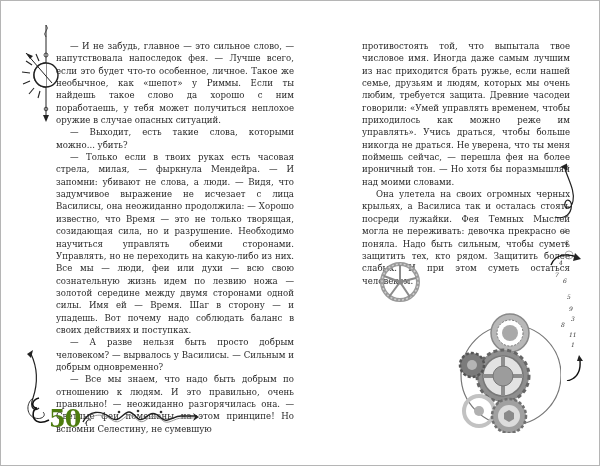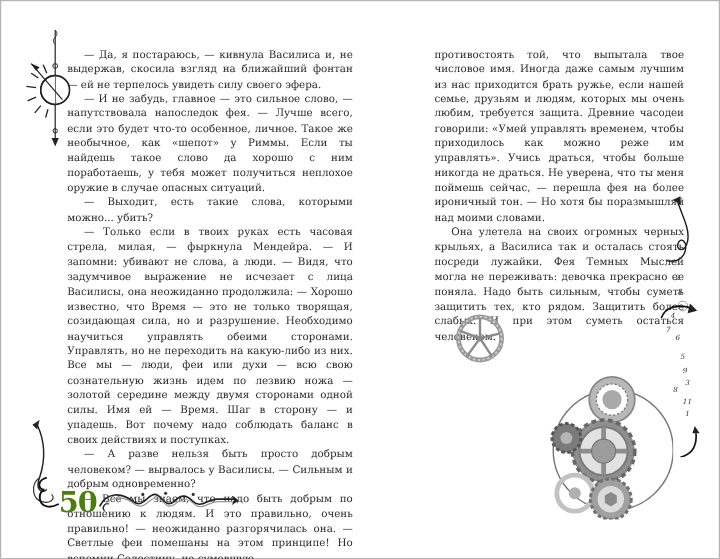--- a/index.html
+++ b/index.html
@@ -12,21 +12,20 @@
   .column p.ind { text-indent:14px; }
   .folio { position:absolute; left:48px; top:403px; font-family:"DejaVu Serif", "Liberation Serif", serif; font-weight:bold; font-size:24px; color:#4d7c0f; letter-spacing:-1px; }
   .orn { position:absolute; }
 </style>
 </head>
 <body>
 
 <div class="frame">
 
   <div class="column col-left">
-    <p class="ind">— Да, я постараюсь, — кивнула Василиса и, не выдержав, скосила взгляд на ближайший фонтан — ей не терпелось увидеть силу своего эфера.</p>
     <p class="ind">— И не забудь, главное — это сильное слово, — напутствовала напоследок фея. — Лучше всего, если это будет что-то особенное, личное. Такое же необычное, как «шепот» у Риммы. Если ты найдешь такое слово да хорошо с ним поработаешь, у тебя может получиться неплохое оружие в случае опасных ситуаций.</p>
     <p class="ind">— Выходит, есть такие слова, которыми можно... убить?</p>
     <p class="ind">— Только если в твоих руках есть часовая стрела, милая, — фыркнула Мендейра. — И запомни: убивают не слова, а люди. — Видя, что задумчивое выражение не исчезает с лица Василисы, она неожиданно продолжила: — Хорошо известно, что Время — это не только творящая, созидающая сила, но и разрушение. Необходимо научиться управлять обеими сторонами. Управлять, но не переходить на какую-либо из них. Все мы — люди, феи или духи — всю свою сознательную жизнь идем по лезвию ножа — золотой середине между двумя сторонами одной силы. Имя ей — Время. Шаг в сторону — и упадешь. Вот почему надо соблюдать баланс в своих действиях и поступках.</p>
     <p class="ind">— А разве нельзя быть просто добрым человеком? — вырвалось у Василисы. — Сильным и добрым одновременно?</p>
     <p class="ind">— Все мы знаем, что надо быть добрым по отношению к людям. И это правильно, очень правильно! — неожиданно разгорячилась она. — Светлые феи помешаны на этом принципе! Но вспомни Селестину, не сумевшую</p>
   </div>
 
   <div class="column col-right">
     <p>противостоять той, что выпытала твое числовое имя. Иногда даже самым лучшим из нас приходится брать ружье, если нашей семье, друзьям и людям, которых мы очень любим, требуется защита. Древние часодеи говорили: «Умей управлять временем, чтобы приходилось как можно реже им управлять». Учись драться, чтобы больше никогда не драться. Не уверена, что ты меня поймешь сейчас, — перешла фея на более ироничный тон. — Но хотя бы поразмышляй над моими словами.</p>
     <p class="ind">Она улетела на своих огромных черных крыльях, а Василиса так и осталась стоять посреди лужайки. Фея Темных Мыслей могла не переживать: девочка прекрасно ее поняла. Надо быть сильным, чтобы суметь защитить тех, кто рядом. Защитить более слабых. И при этом суметь остаться человеком.</p>

